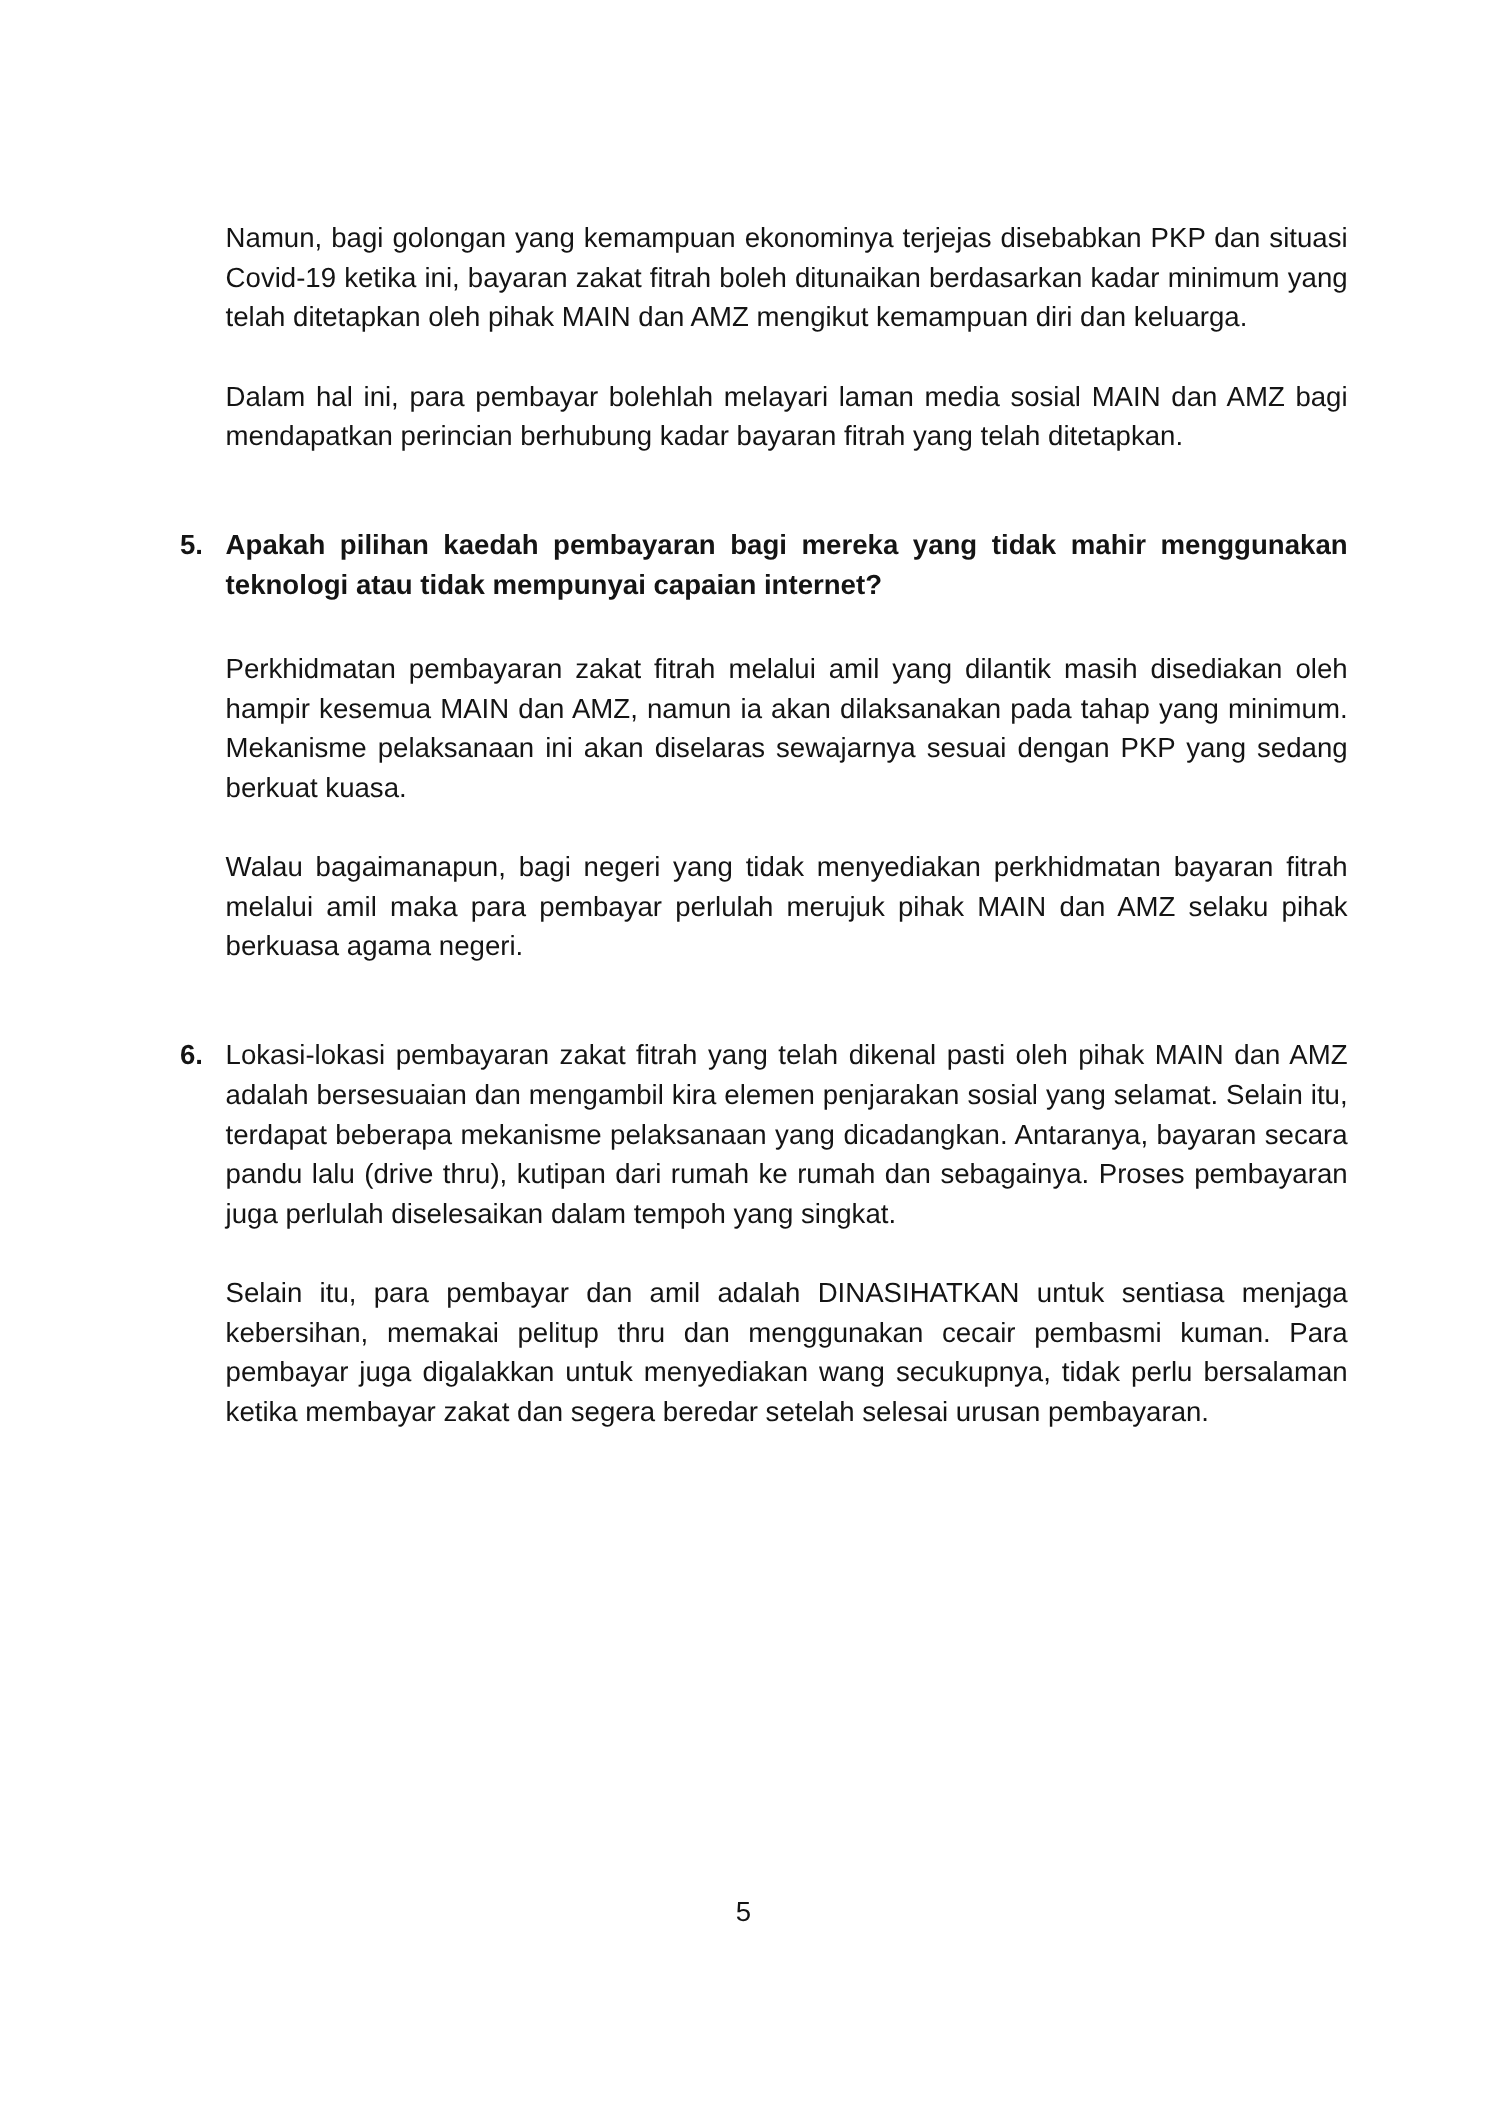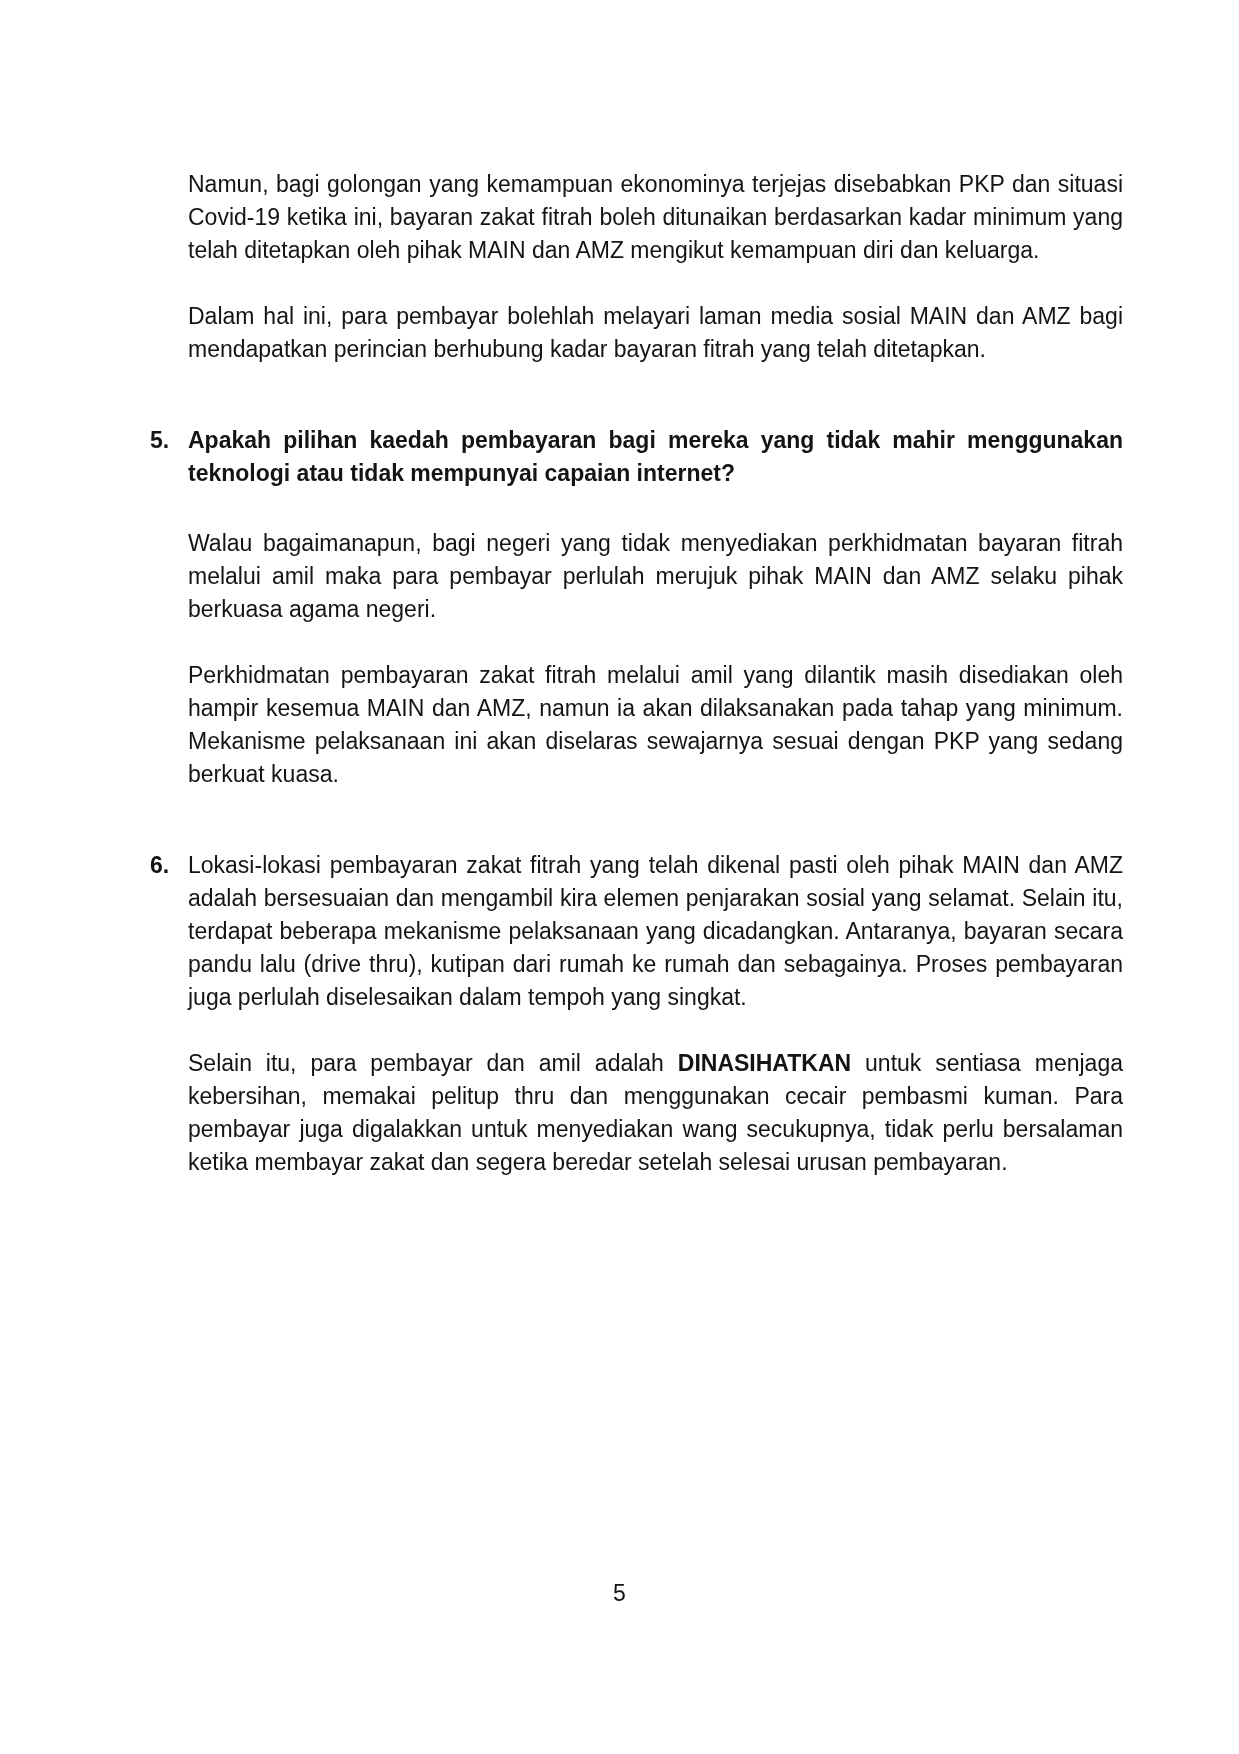--- a/index.html
+++ b/index.html
@@ -14,41 +14,41 @@
     background: #ffffff;
     color: #141414;
     font-family: "Liberation Sans", "DejaVu Sans", sans-serif;
     font-size: 23px;
     line-height: 33px;
     overflow: hidden;
   }
   .content {
     position: absolute;
     left: 188px;
-    top: 168px;
+    top: 182px;
     width: 935px;
   }
   .para {
     margin: 0 0 33px 0;
     text-align: justify;
   }
   .question {
     position: relative;
     margin: 58px 0 37px 0;
     font-weight: bold;
     text-align: justify;
   }
   .question .qnum {
     position: absolute;
     left: -38px;
     top: 0;
     font-weight: bold;
   }
   .emphasis {
-    font-weight: bold;
+    font-weight: normal;
     margin-top: 28px;
   }
   .footer {
     position: absolute;
     top: 1577px;
     left: 0;
     width: 1239px;
     text-align: center;
   }
 </style>
@@ -60,23 +60,23 @@
 
     <p class="para">Namun, bagi golongan yang kemampuan ekonominya terjejas disebabkan PKP dan situasi Covid-19 ketika ini, bayaran zakat fitrah boleh ditunaikan berdasarkan kadar minimum yang telah ditetapkan oleh pihak MAIN dan AMZ mengikut kemampuan diri dan keluarga.</p>
 
     <p class="para">Dalam hal ini, para pembayar bolehlah melayari laman media sosial MAIN dan AMZ bagi mendapatkan perincian berhubung kadar bayaran fitrah yang telah ditetapkan.</p>
 
     <div class="question">
       <span class="qnum">5.</span>
       <span>Apakah pilihan kaedah pembayaran bagi mereka yang tidak mahir menggunakan teknologi atau tidak mempunyai capaian internet?</span>
     </div>
 
+    <p class="para">Perkhidmatan pembayaran zakat fitrah melalui amil yang dilantik masih disediakan oleh hampir kesemua MAIN dan AMZ, namun ia akan dilaksanakan pada tahap yang minimum. Mekanisme pelaksanaan ini akan diselaras sewajarnya sesuai dengan PKP yang sedang berkuat kuasa.</p>
+
     <p class="para">Walau bagaimanapun, bagi negeri yang tidak menyediakan perkhidmatan bayaran fitrah melalui amil maka para pembayar perlulah merujuk pihak MAIN dan AMZ selaku pihak berkuasa agama negeri.</p>
-
-    <p class="para">Perkhidmatan pembayaran zakat fitrah melalui amil yang dilantik masih disediakan oleh hampir kesemua MAIN dan AMZ, namun ia akan dilaksanakan pada tahap yang minimum. Mekanisme pelaksanaan ini akan diselaras sewajarnya sesuai dengan PKP yang sedang berkuat kuasa.</p>
 
     <div class="question">
       <span class="qnum">6.</span>
     </div>
 
 
     <p class="para">Lokasi-lokasi pembayaran zakat fitrah yang telah dikenal pasti oleh pihak MAIN dan AMZ adalah bersesuaian dan mengambil kira elemen penjarakan sosial yang selamat. Selain itu, terdapat beberapa mekanisme pelaksanaan yang dicadangkan. Antaranya, bayaran secara pandu lalu (drive thru), kutipan dari rumah ke rumah dan sebagainya. Proses pembayaran juga perlulah diselesaikan dalam tempoh yang singkat.</p>
 
     <p class="para">
       <span>Selain itu, para pembayar dan amil adalah </span><span class="emphasis">DINASIHATKAN</span><span> untuk sentiasa menjaga kebersihan, memakai pelitup thru dan menggunakan cecair pembasmi kuman. Para pembayar juga digalakkan untuk menyediakan wang secukupnya, tidak perlu bersalaman ketika membayar zakat dan segera beredar setelah selesai urusan pembayaran.</span>

